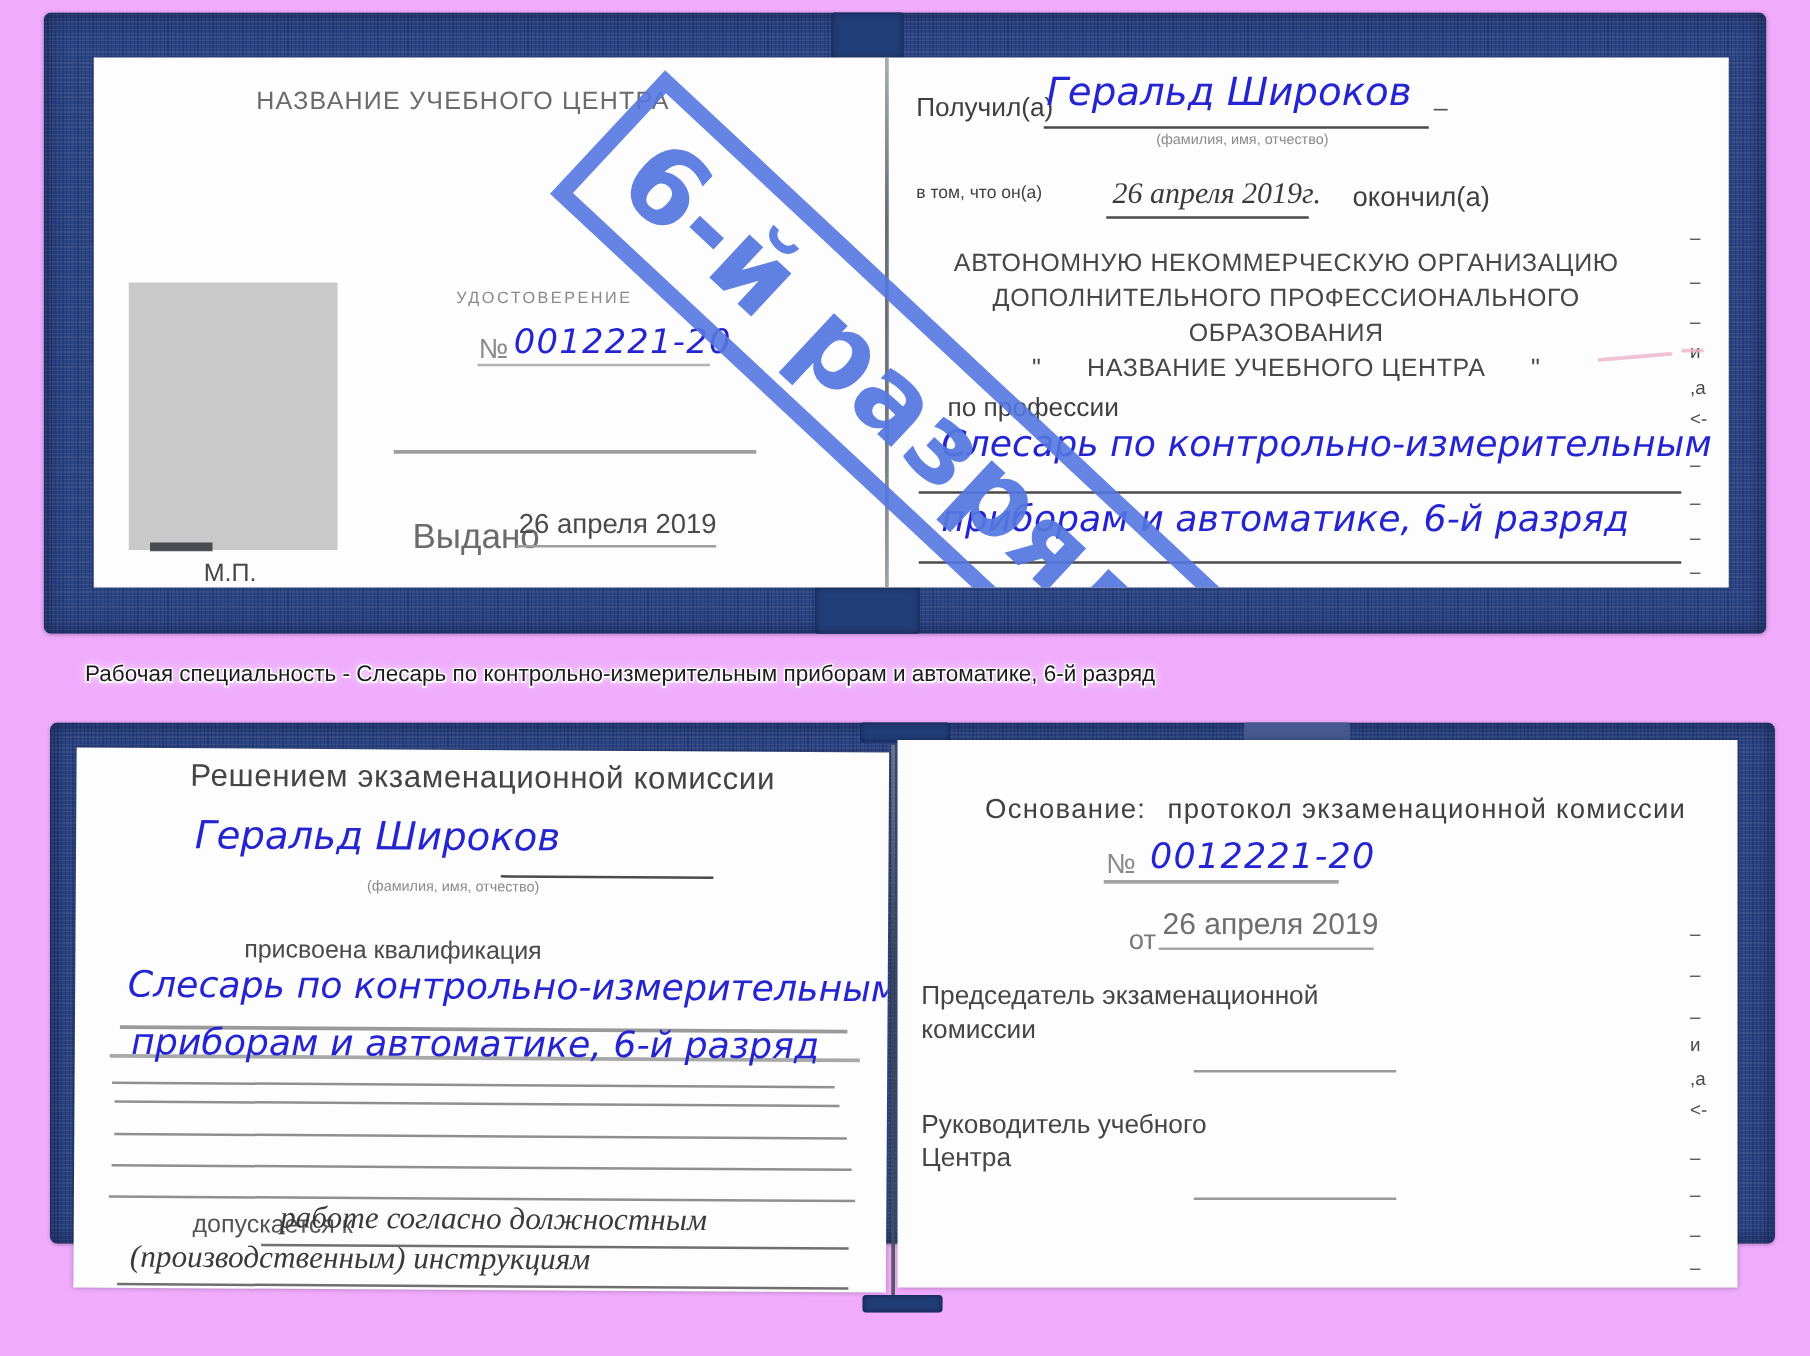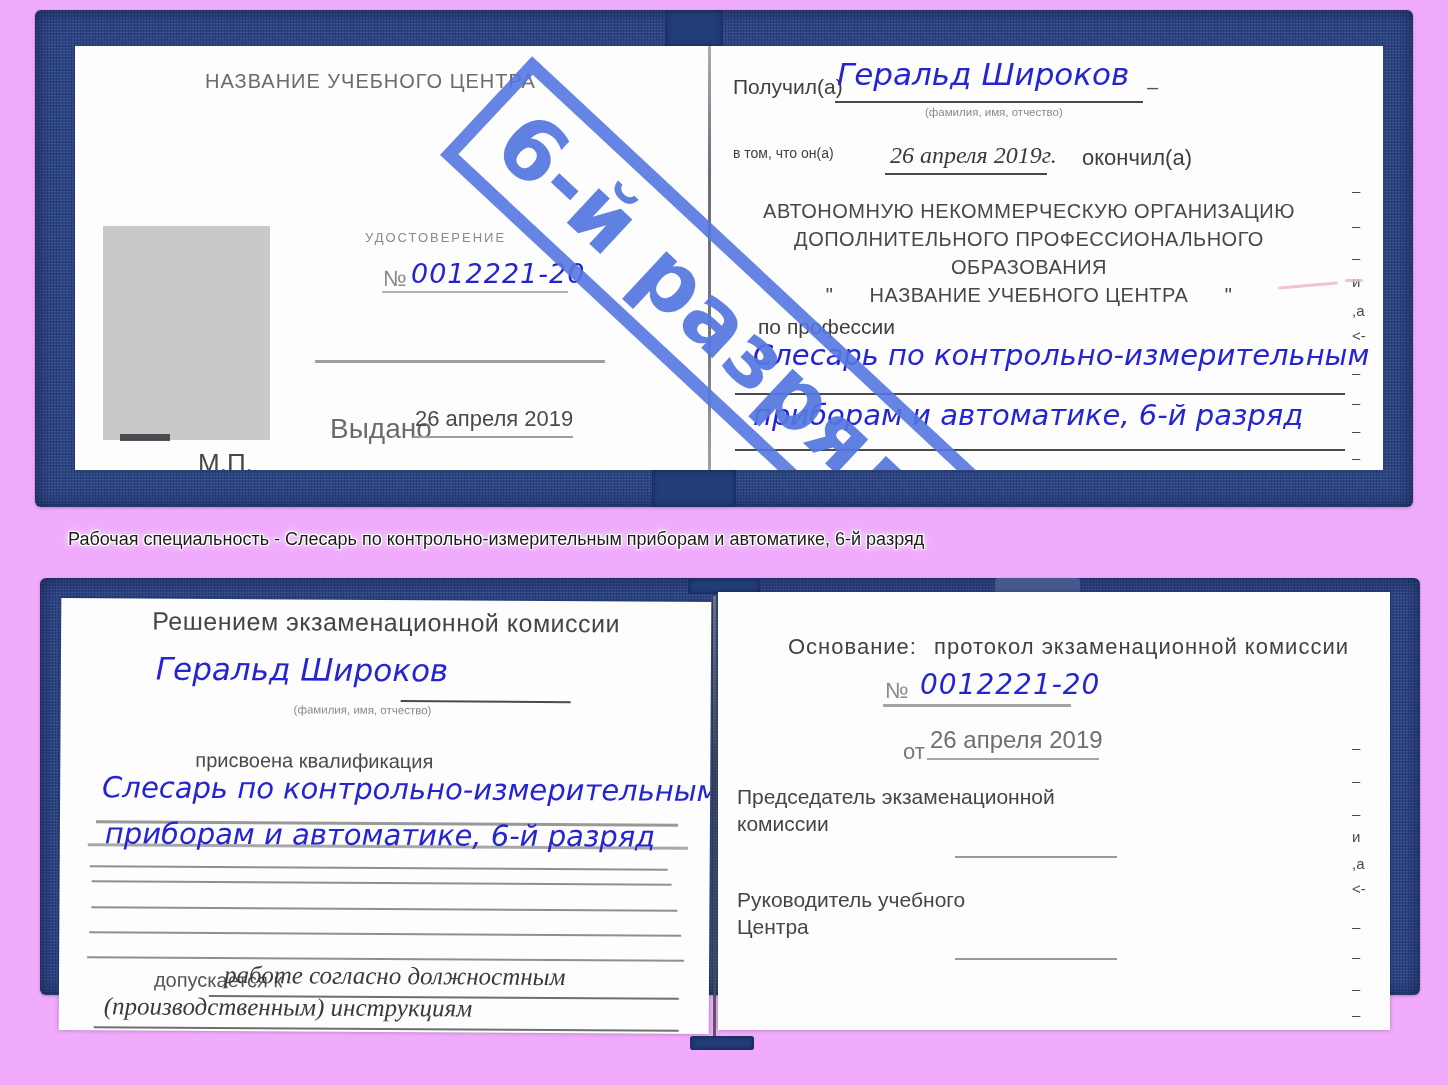--- a/index.html
+++ b/index.html
@@ -98,21 +98,21 @@
       <div class="abs gray" style="left:308px; top:220px; font-size:22px;">№</div>
       <div class="abs script" style="left:336px; top:212px; font-size:27px; letter-spacing:1px;">0012221-20</div>
       <div class="line line-lite" style="left:307px; top:245px; width:186px;"></div>
 
       <div class="line" style="left:240px; top:314px; width:290px; height:3px;"></div>
 
       <div class="abs midgray" style="left:255px; top:367px; font-size:28px;">Выдано</div>
       <div class="abs" style="left:340px; top:360px; font-size:22px; color:#4a4a4a;">26 апреля 2019</div>
       <div class="line" style="left:338px; top:390px; width:160px;"></div>
 
-      <div class="abs" style="left:88px; top:402px; font-size:26px; color:#474747;margin-left:35px;">М.П.</div>
+      <div class="abs" style="left:88px; top:402px; font-size:20px; color:#474747;">М.П.</div>
 
       <div class="abs lbl" style="left:658px; top:29px; font-size:21px;">Получил(а)</div>
       <div class="abs script" style="left:762px; top:10px; font-size:31px;">Геральд Широков</div>
       <div class="line line-dark" style="left:760px; top:55px; width:308px; height:2px;"></div>
       <div class="abs gray" style="left:850px; top:60px; font-size:11.5px;">(фамилия, имя, отчество)</div>
       <div class="abs" style="left:1072px; top:30px; font-size:20px; color:#555;">–</div>
 
       <div class="abs lbl" style="left:658px; top:99px; font-size:14px;">в том, что он(а)</div>
       <div class="abs seritalic" style="left:815px; top:96px; font-size:24px;">26 апреля 2019г.</div>
       <div class="line line-dark" style="left:810px; top:127px; width:162px;"></div>

